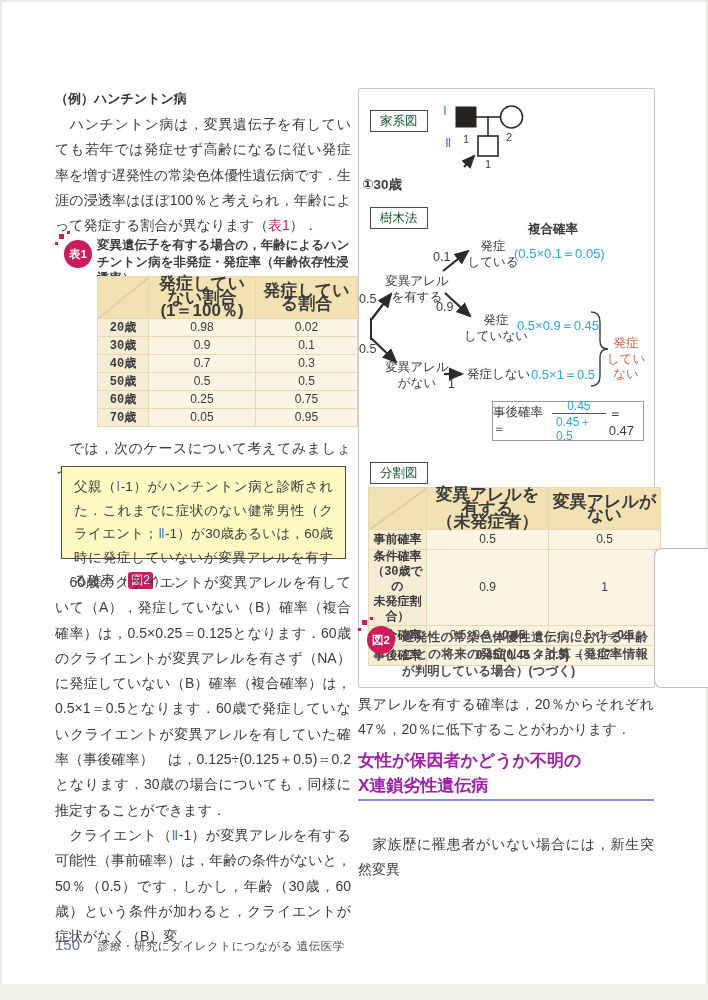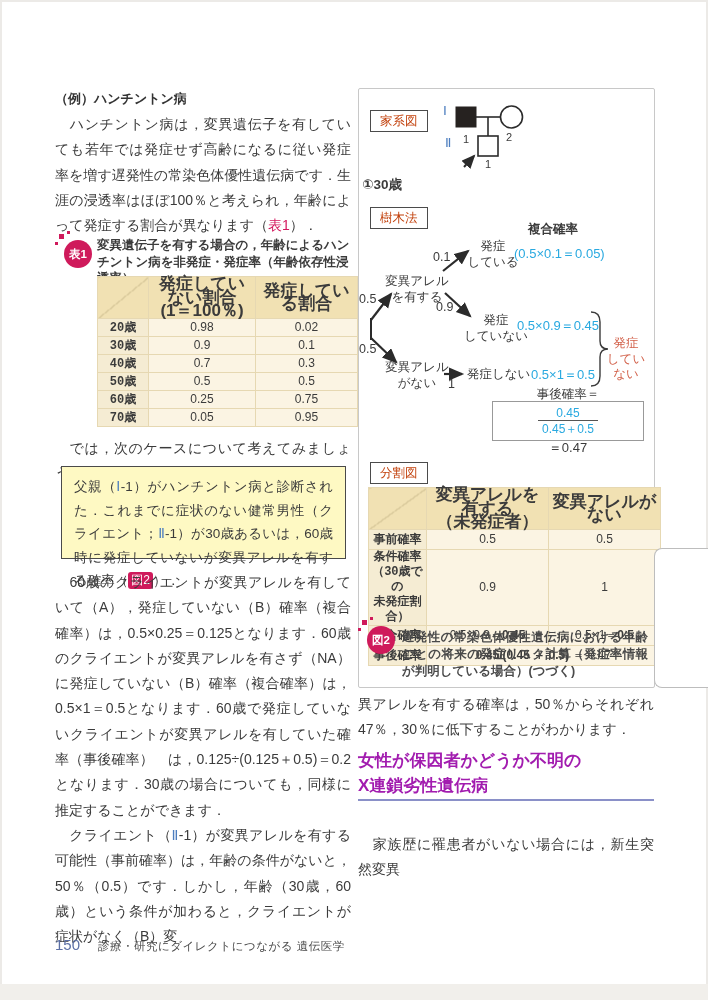--- a/index.html
+++ b/index.html
@@ -27,28 +27,28 @@
   table.tbl th{background:#f1e1b3;font-weight:600;white-space:pre-line;line-height:13.5px;}
   table.tbl td.lab{background:#f5ecd3;font-weight:600;font-family:Liberation Mono, monospace;}
   table.tbl td{background:#fbf4e3;font-size:12px;}
   .diag{background:#f1e1b3 linear-gradient(to bottom right,rgba(0,0,0,0) 49%,#d8c89a 49%,#d8c89a 51%,rgba(0,0,0,0) 51%) !important;}
   .case-box{position:absolute;left:61px;top:466px;width:285px;height:93px;box-sizing:border-box;
          border:1.5px solid #4a4a4a;padding:8px 12px;font-size:13.5px;line-height:23.5px;
          text-align:justify;background:#fef9c3;}
   .figbox{position:absolute;left:358px;top:88px;width:295px;height:598px;
          border:1px solid #c8c8c8;border-radius:2px;background:#fff;}
   .tag{position:absolute;border:1.5px solid #4b4b4b;background:#fff;font-size:12.5px;
-         padding:2px 9px;color:#c2410c;line-height:16px;}
+         padding:2px 9px;color:#14532d;line-height:16px;}
   .tlabel{position:absolute;font-size:12.5px;line-height:16px;color:#3b3b3b;text-align:center;}
   .prob{position:absolute;font-size:12.5px;color:#3b3b3b;}
   .fblue{position:absolute;font-size:13px;color:#29a9e0;white-space:nowrap;}
   .brace-label{position:absolute;font-size:12.5px;line-height:15.5px;color:#d2614a;text-align:center;}
   .post-box{position:absolute;left:492px;top:401px;width:152px;height:40px;box-sizing:border-box;
          border:1px solid #999;background:#fff;display:flex;align-items:center;
-         justify-content:center;gap:3px;font-size:12.5px;flex-direction:column;}
+         justify-content:center;gap:3px;font-size:12.5px;}
   .frac{display:flex;flex-direction:column;align-items:center;color:#29a9e0;font-size:12px;line-height:14px;}
   .frac .num{padding:0 10px;}
   .frac .den{border-top:1px solid #555;padding:1px 4px 0;}
   .caption{position:absolute;left:402px;top:629px;width:246px;font-size:12.5px;line-height:17px;
          font-weight:600;color:#4a4a4a;text-align:justify;}
   .rtext{position:absolute;left:358px;width:296px;font-size:14px;line-height:25.3px;text-align:justify;}
   .sec-head{position:absolute;left:358px;font-size:17px;font-weight:700;color:#a21caf;line-height:25px;}
   .sec-rule{position:absolute;left:358px;width:296px;border-top:2px solid #8a90c8;}
   .side-tab{position:absolute;left:654px;top:548px;width:54px;height:138px;background:#fff;
          border:1px solid #bdbdbd;border-right:none;border-radius:8px 0 0 8px;z-index:4;}
@@ -219,21 +219,21 @@
       <td colspan="2"><b>0.45/(0.45 ＋ 0.5)</b><span> ＝ 0.47</span></td>
     </tr>
   </tbody>
     </table>
 
   <div class="badge" style="left:367px;top:626px">
       <span>図2</span>
     </div>
   <div class="caption">遅発性の常染色体優性遺伝病における年齢ごとの将来の発症リスク計算（発症率情報が判明している場合）(つづく)</div>
 
-  <div class="rtext" style="top:692px">異アレルを有する確率は，50％からそれぞれ47％，30％に低下することがわかります．</div>
+  <div class="rtext" style="top:692px">異アレルを有する確率は，20％からそれぞれ47％，20％に低下することがわかります．</div>
 
   <div class="sec-head" style="top:748px"><span>女性が保因者かどうか不明の</span><br><span>X連鎖劣性遺伝病</span></div>
   <div class="sec-rule" style="top:799px"></div>
 
   <div class="rtext" style="top:832px">　家族歴に罹患者がいない場合には，新生突然変異</div>
 
   <div class="side-tab"></div>
 
   <div class="footer">
     <span class="pnum">150</span>

